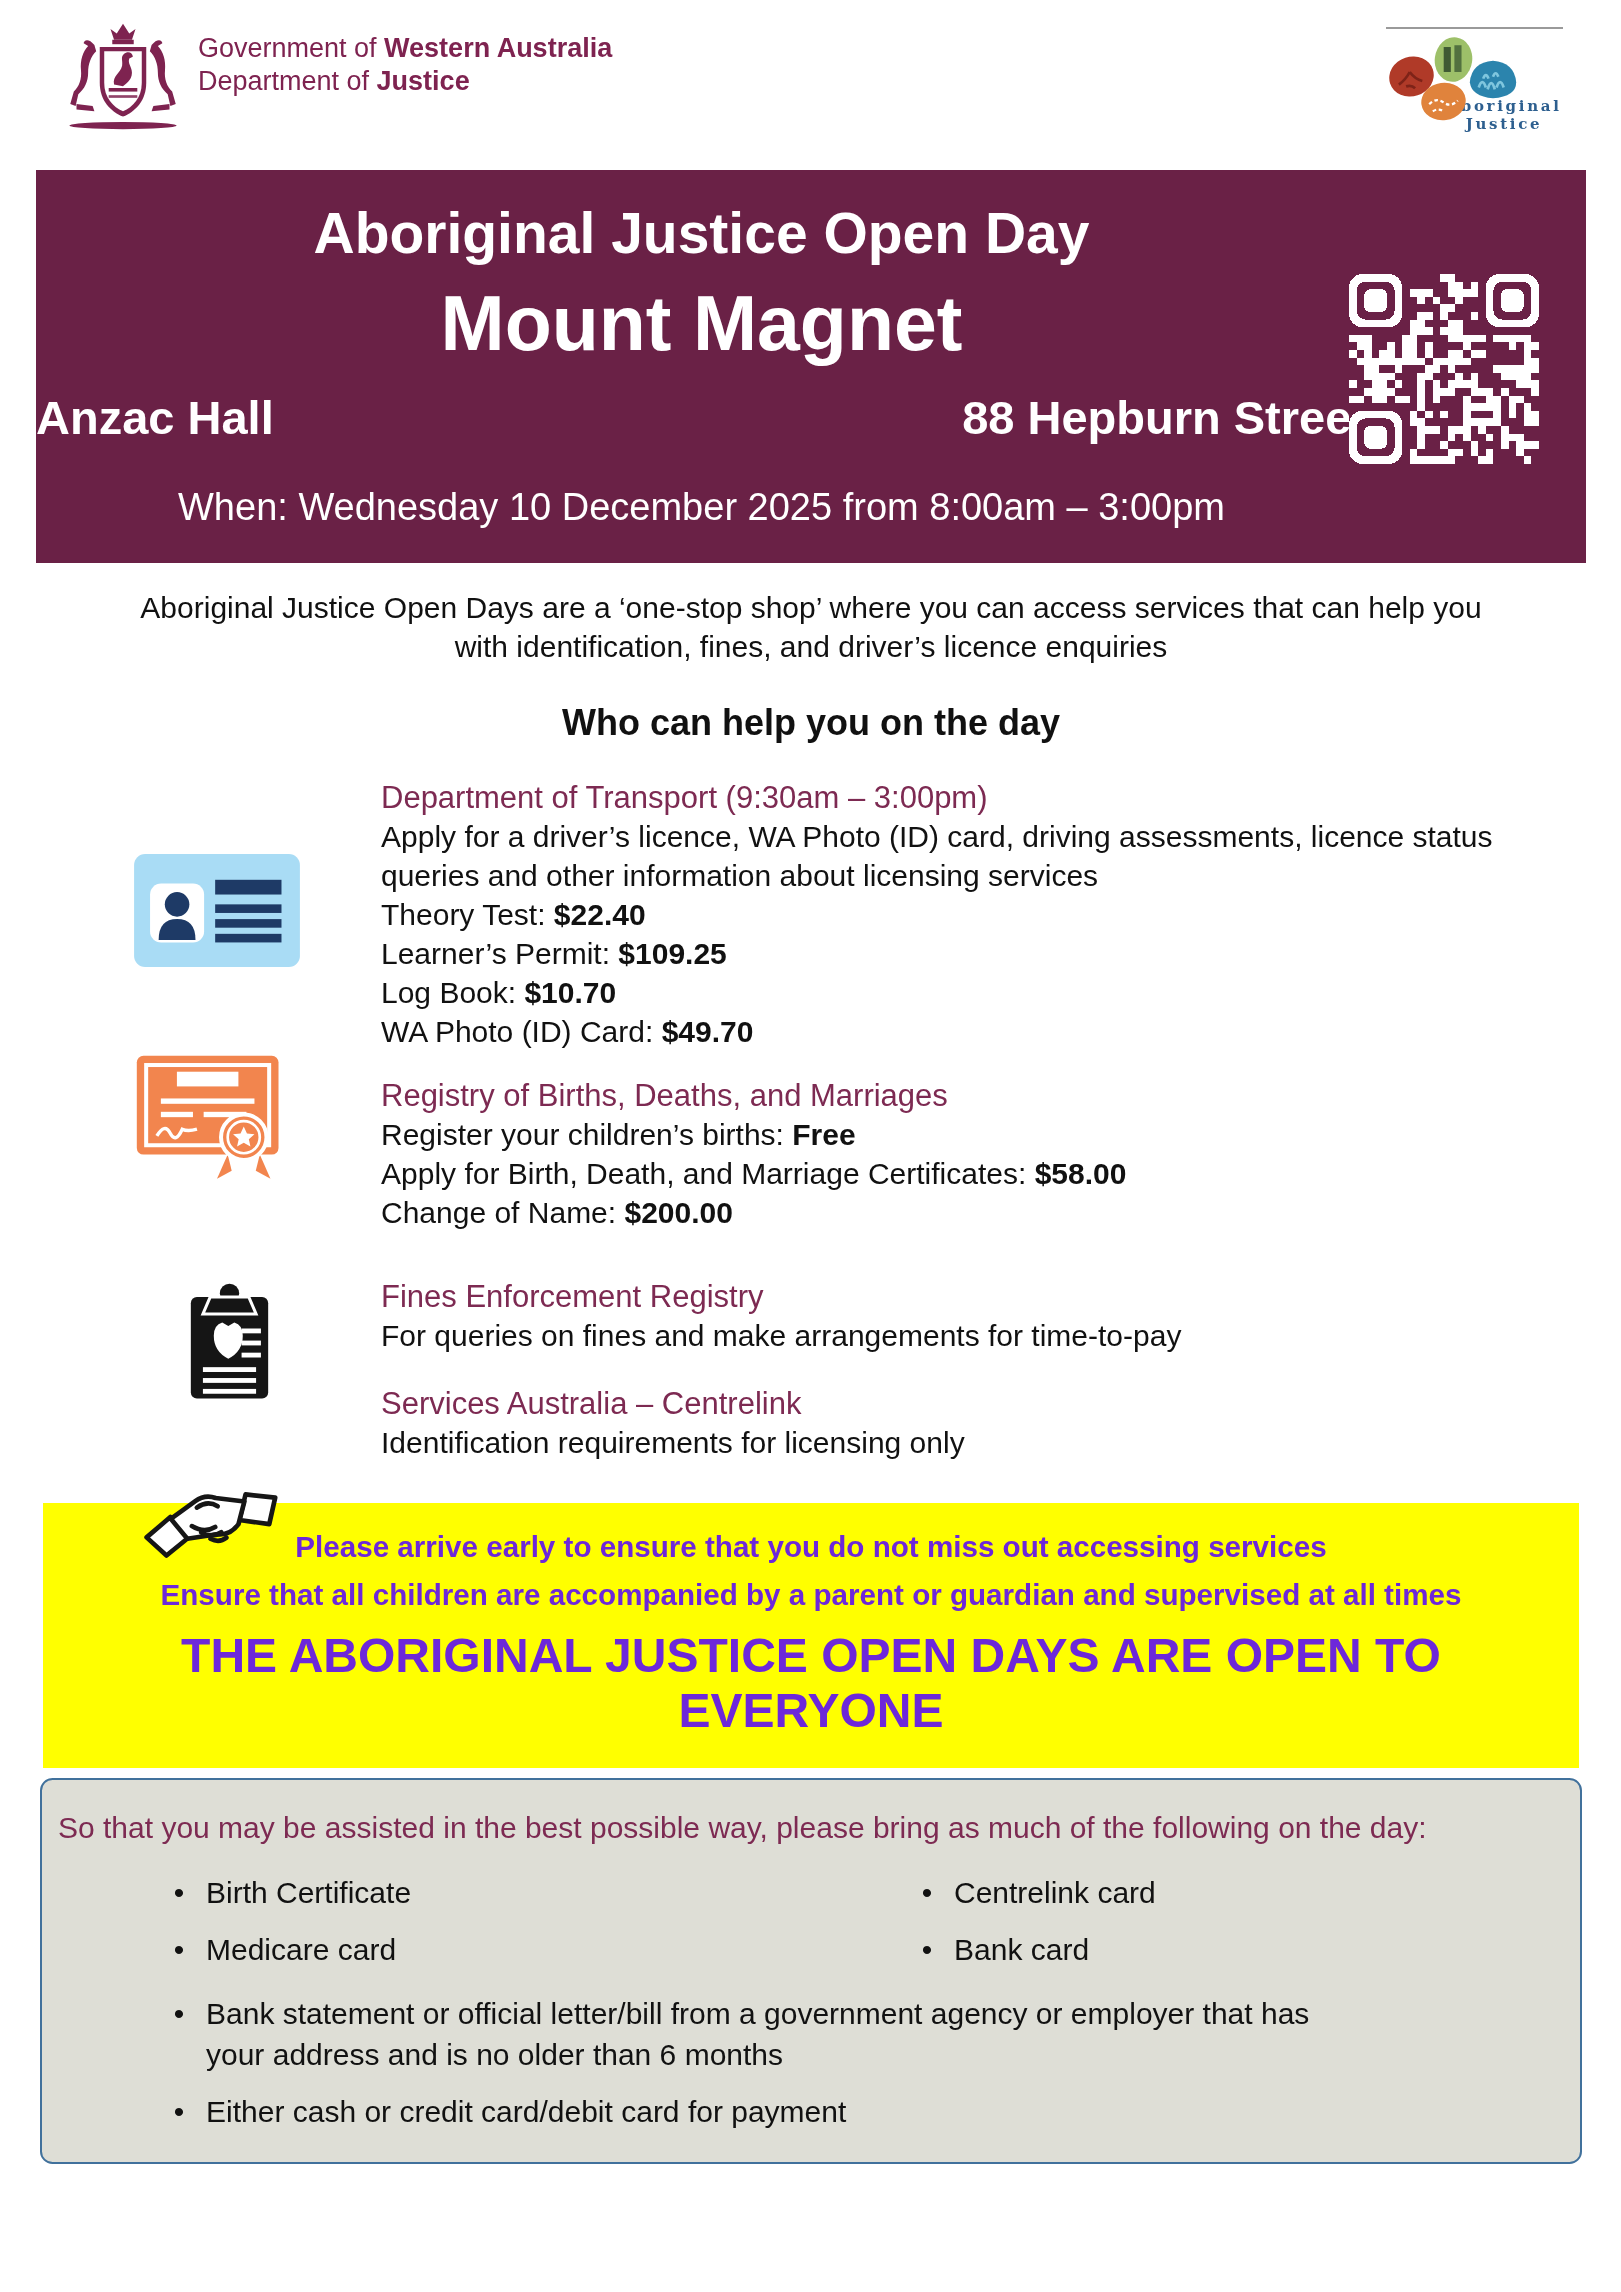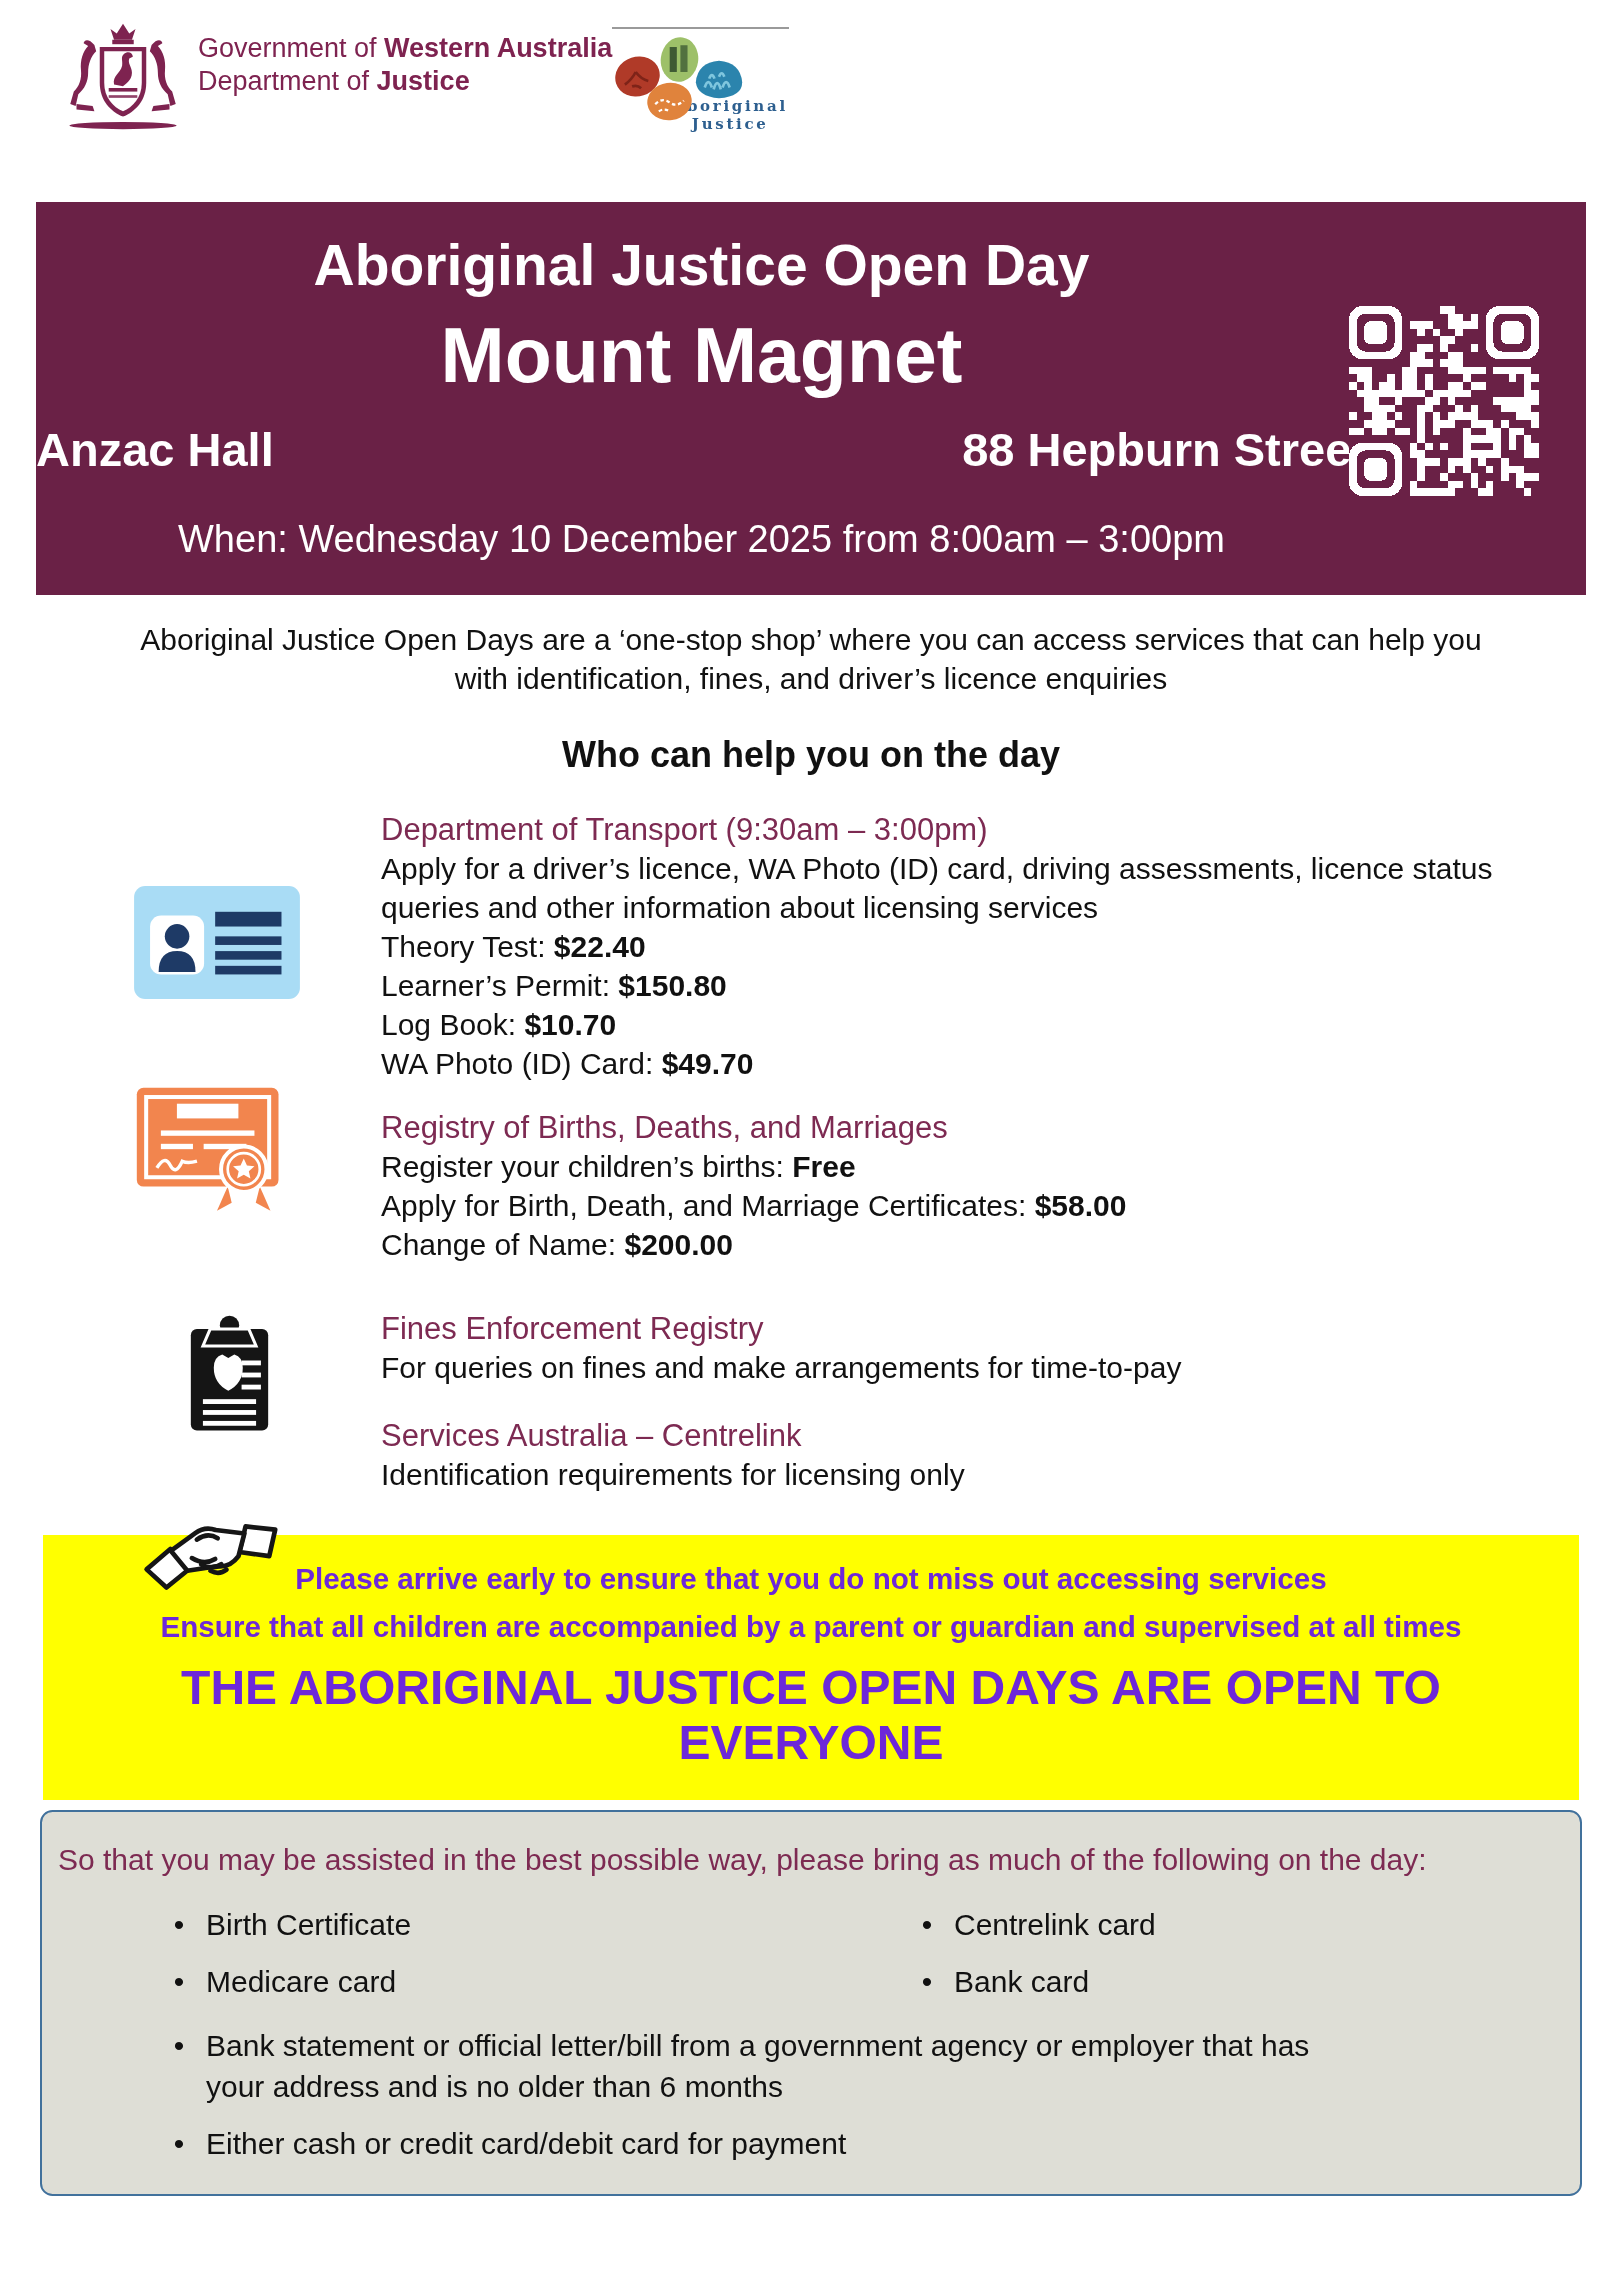--- a/index.html
+++ b/index.html
@@ -4,22 +4,22 @@
 <style>
   * { margin:0; padding:0; box-sizing:border-box; }
   html,body { background:#ffffff; }
   body {
     width:1622px; height:2293px; overflow:hidden; position:relative;
     font-family:"Liberation Sans", sans-serif; color:#111;
   }
   .page { width:1622px; height:2293px; position:relative; background:#fff; }
 
   
-  .header { display:flex; justify-content:flex-start; align-items:flex-start;
-            padding:19.7px 52px 0 64px; height:202px; }
+  .header { display:flex; justify-content:space-between; align-items:flex-start;
+            padding:19.7px 52px 0 64px; height:170px; }
   .gov-brand { display:flex; align-items:flex-start; gap:16px; }
   .crest svg { display:block; }
   .gov-text { margin-top:12.5px; font-size:27px; line-height:33px; color:#7e2350; }
   .aj-logo { width:184px; position:relative; padding-top:7.2px; }
   .aj-rule { height:1.8px; background:#9a9a9a; width:177px; margin-bottom:5.4px; }
   .blobs { position:relative; height:86px; }
   .blob { position:absolute; }
   .aj-text { text-align:center; font-family:"DejaVu Serif", serif; font-weight:bold;
              color:#2d5f8f; font-size:15px; letter-spacing:2.7px; line-height:18px;
              margin-top:-23px; margin-left:52px; }
@@ -388,21 +388,21 @@
         <rect x="66" y="21" width="54" height="12" fill="#1e3a66"></rect>
         <rect x="66" y="41" width="54" height="7" fill="#1e3a66"></rect>
         <rect x="66" y="53" width="54" height="7" fill="#1e3a66"></rect>
         <rect x="66" y="65" width="54" height="7" fill="#1e3a66"></rect>
       </svg>
     </div>
     <div class="text-col">
       <div class="sec-heading">Department of Transport (9:30am – 3:00pm)</div>
       <div>Apply for a driver’s licence, WA Photo (ID) card, driving assessments, licence status queries and other information about licensing services</div>
       <div><span>Theory Test: </span><span class="val">$22.40</span></div>
-      <div><span>Learner’s Permit: </span><span class="val">$150.80</span></div>
+      <div><span>Learner’s Permit: </span><span class="val">$109.25</span></div>
       <div><span>Log Book: </span><span class="val">$10.70</span></div>
       <div><span>WA Photo (ID) Card: </span><span class="val">$49.70</span></div>
     </div>
   </div>
 
   <div class="section sec-births">
     <div class="icon-wrap" style="top:-23px">
       <svg width="154" height="127" viewBox="0 0 115 95">
         <rect x="2" y="2" width="106" height="74" rx="5" fill="#f2854e"></rect>
         <rect x="9" y="9" width="92" height="60" fill="none" stroke="#fff" stroke-width="3"></rect>

